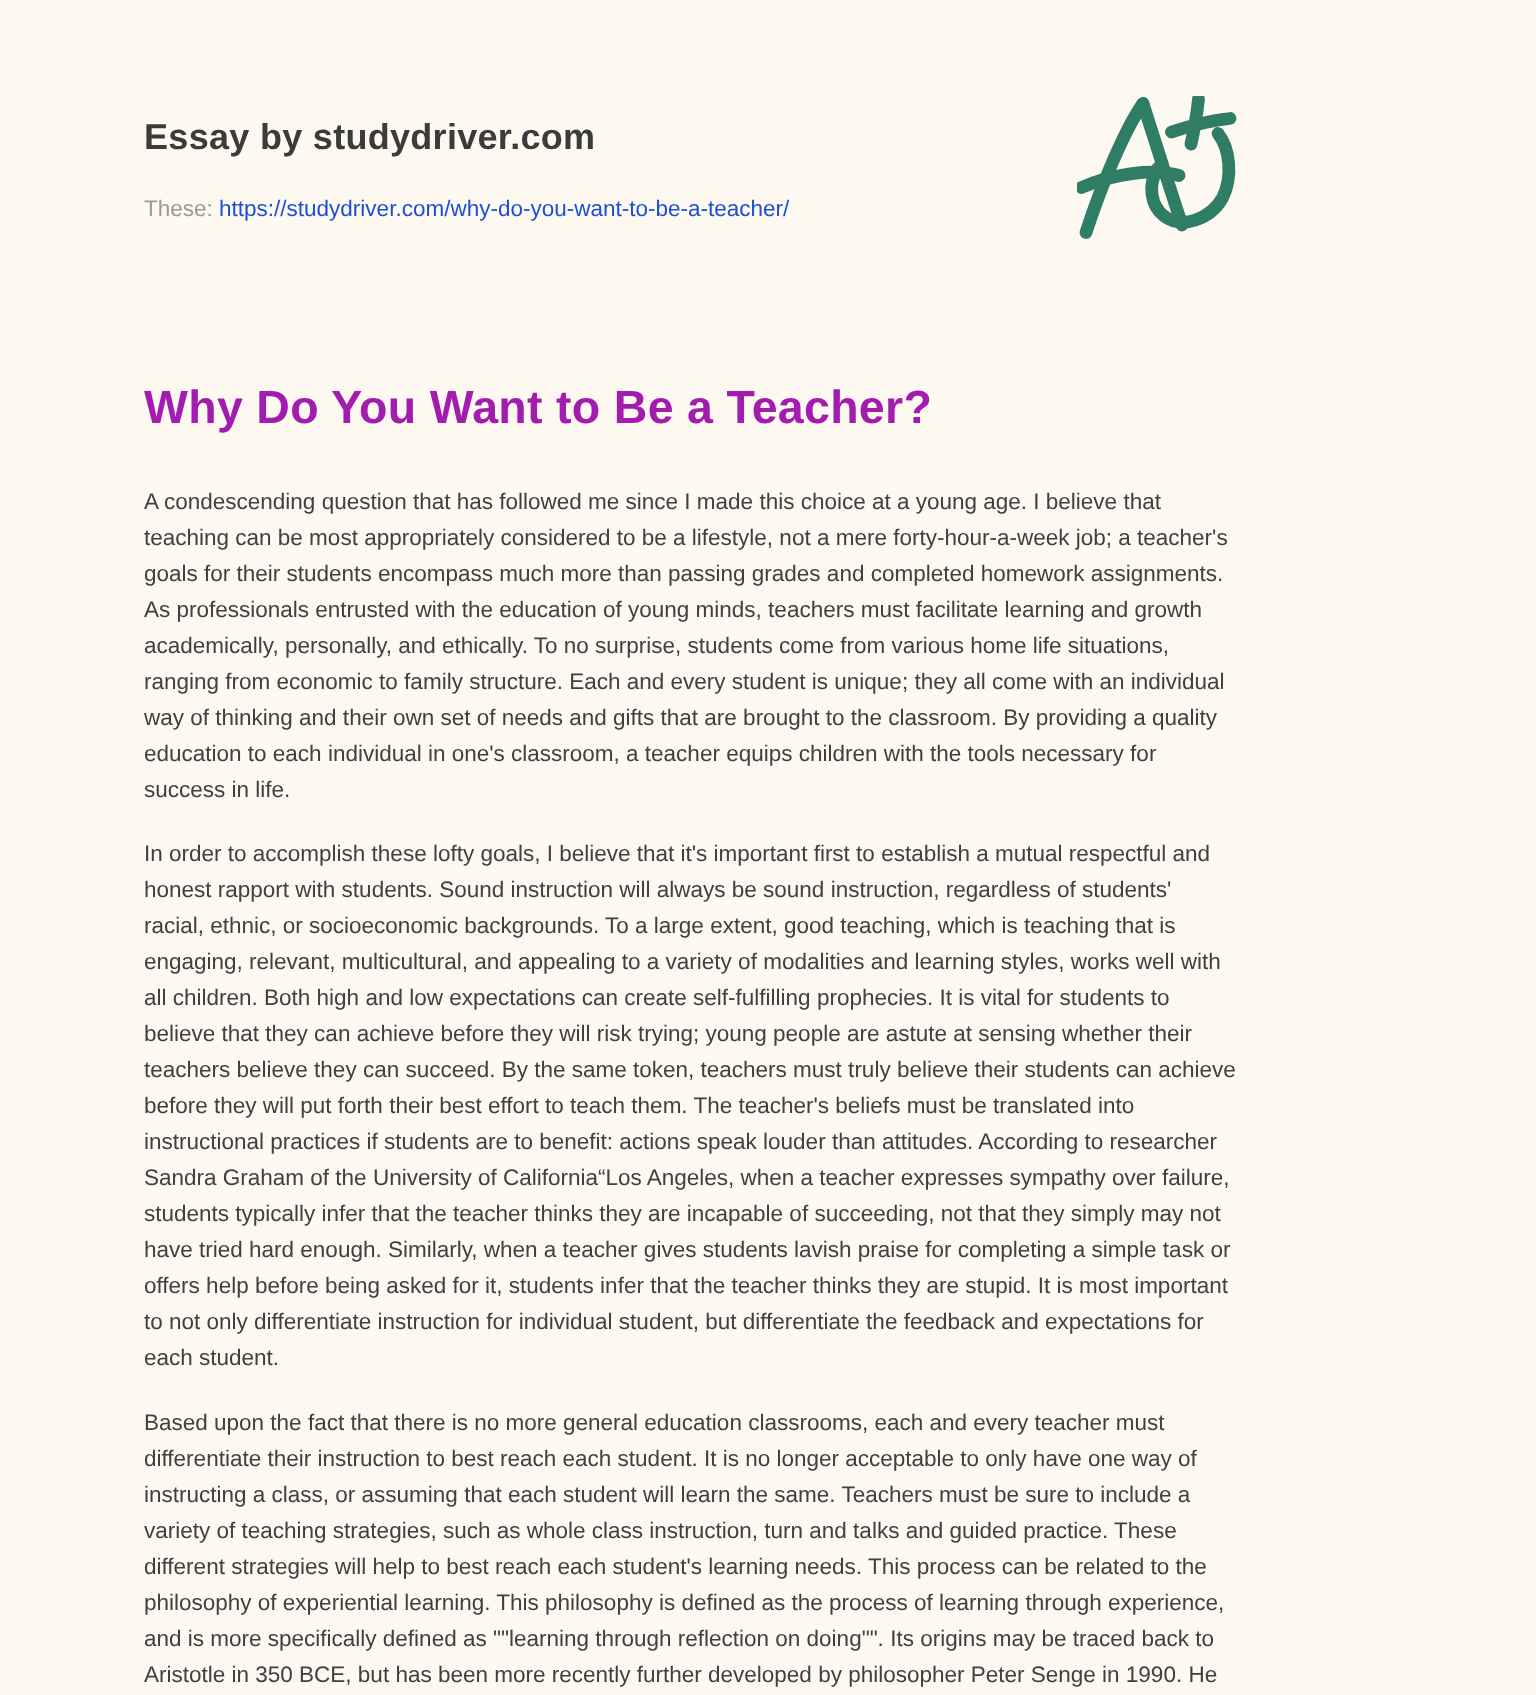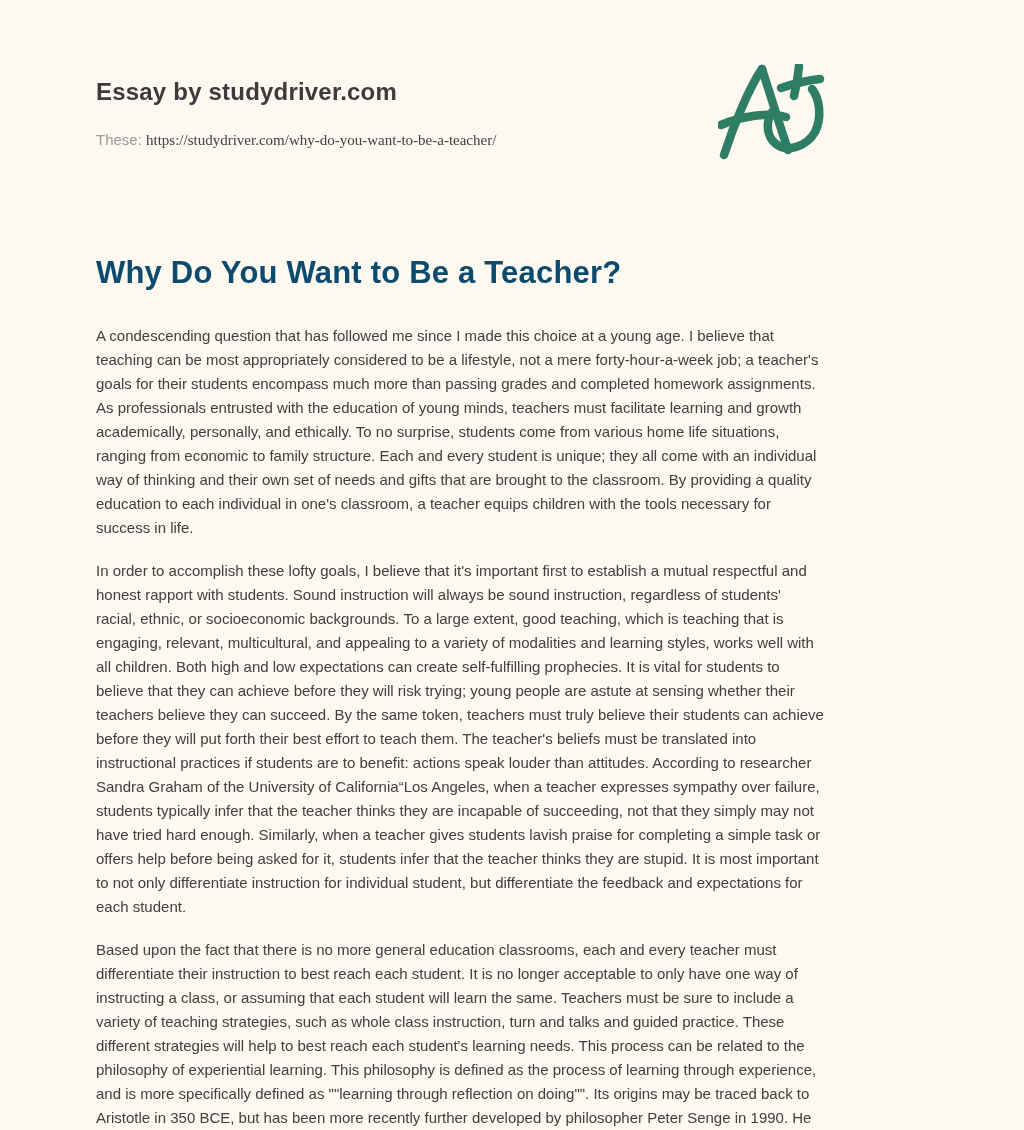--- a/index.html
+++ b/index.html
@@ -23,35 +23,34 @@
     font-weight: bold;
     color: #3b3b3b;
     margin: 0 0 25px 0;
     letter-spacing: 0.2px;
   }
   .source-line {
     font-size: 15px;
     color: #9a9a9a;
   }
   .source-line a {
-    color: #404040;
+    color: #1d4ed8;
     text-decoration: none;
-    font-family: Liberation Serif, serif;
   }
   .logo {
     position: absolute;
     top: 64px;
     right: 90px;
     width: 112px;
     height: 100px;
   }
   .essay-title {
     font-size: 31px;
     font-weight: bold;
-    color: #0c4a6e;
+    color: #a21caf;
     margin: 106px 0 0 0;
     letter-spacing: 0.2px;
   }
   .essay-body { margin-top: 33px; }
   .essay-body p {
     font-size: 15px;
     line-height: 24px;
     color: #404040;
     margin: 0 0 19px 0;
     max-width: 836px;

